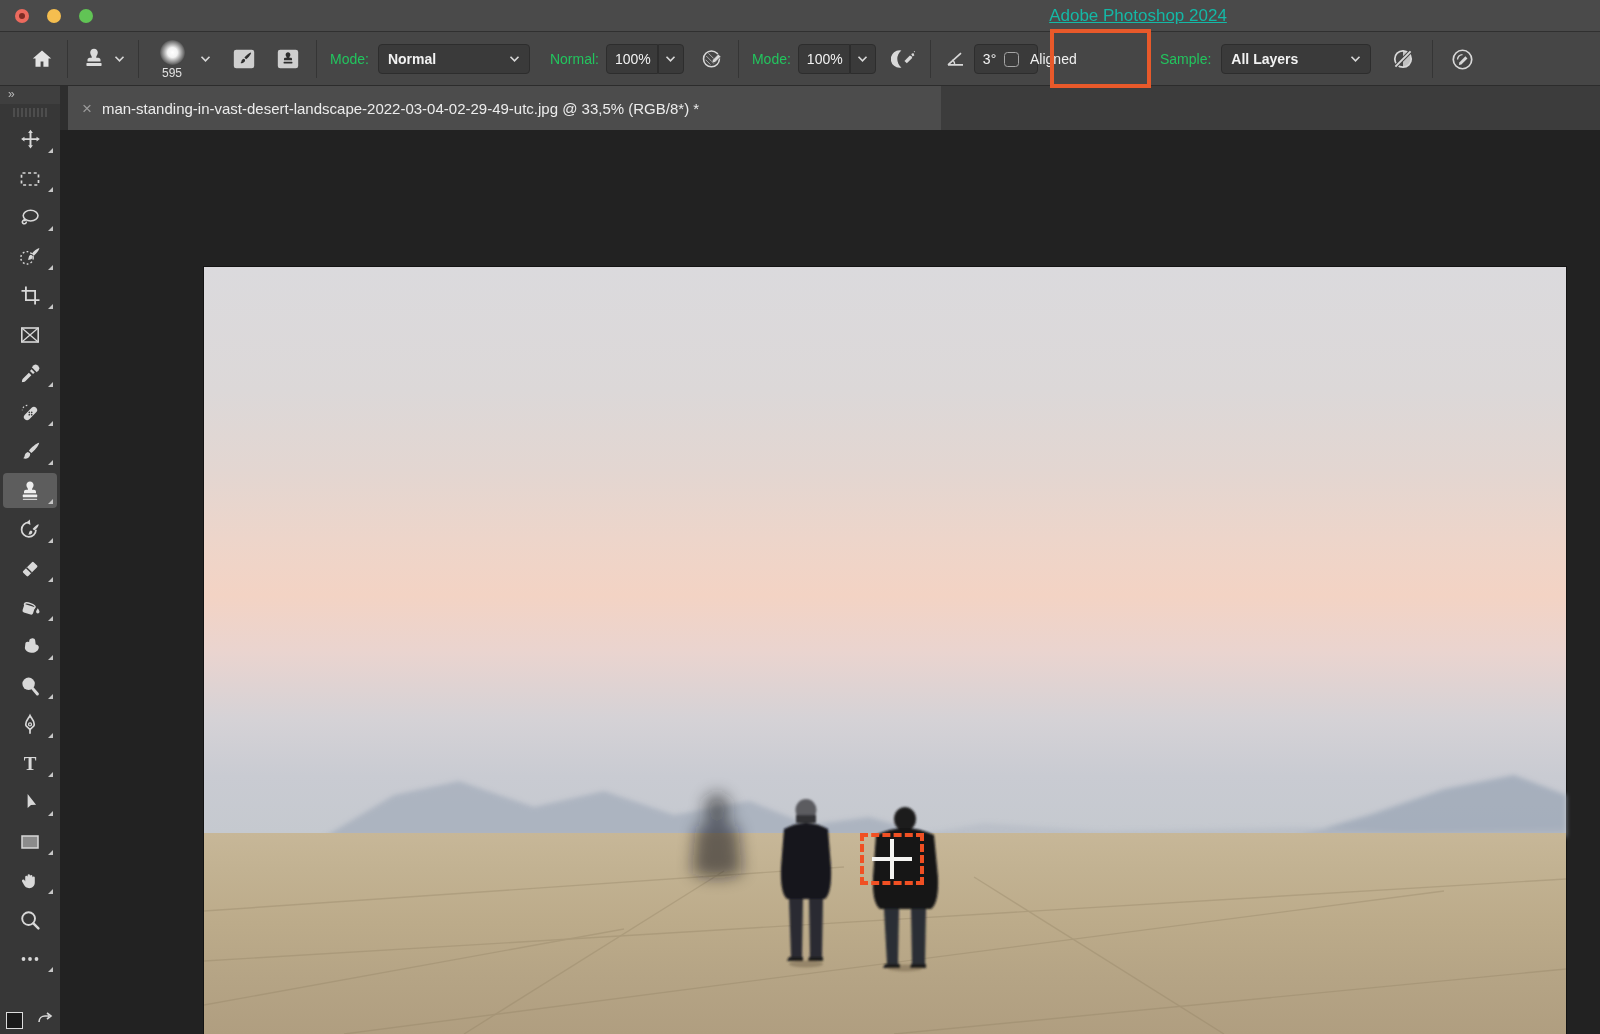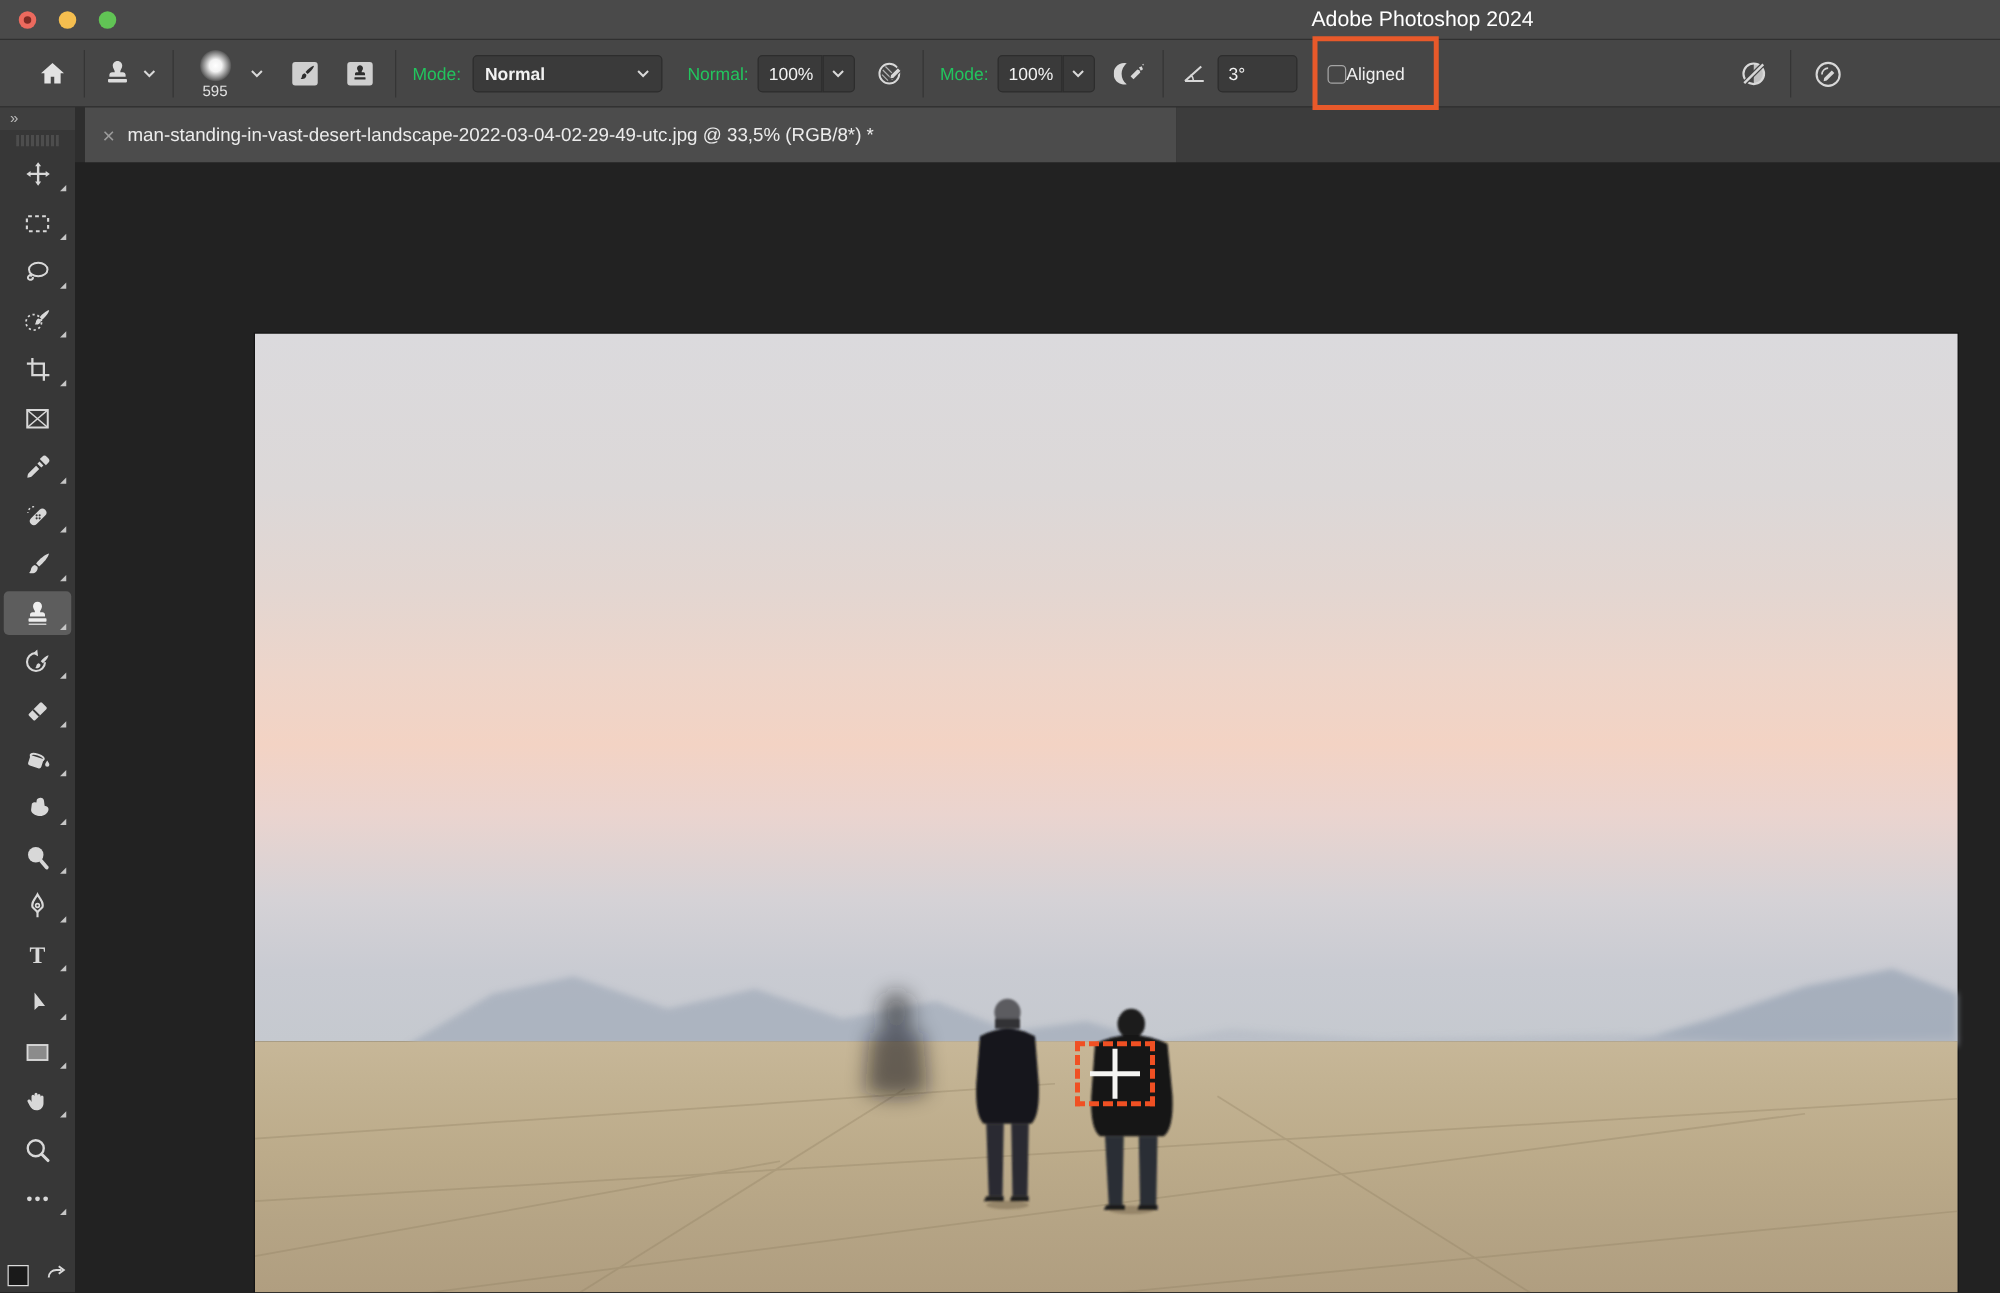--- a/index.html
+++ b/index.html
@@ -11,21 +11,21 @@
   .titlebar { position:absolute; left:0; top:0; width:1600px; height:32px;
               background:#4a4a4a; border-bottom:1px solid #303030; }
   .traffic { position:absolute; top:9px; display:flex; gap:18px; left:15px; }
   .tl { width:14px; height:14px; border-radius:50%; position:relative; }
   .tl-red { background:#ec6a5e; }
   .tl-red::after { content:""; position:absolute; left:4px; top:4px; width:6px; height:6px;
                    border-radius:50%; background:#7e2c25; }
   .tl-yellow { background:#f5be4f; }
   .tl-green { background:#61c455; }
   .win-title { position:absolute; left:1138px; top:6px; transform:translateX(-50%);
-               color:#ffffff; font-size:17px; white-space:nowrap; }
+               color:#14b8a6; font-size:17px; white-space:nowrap;text-decoration:underline; }
 
   
   .optionsbar { position:absolute; left:0; top:32px; width:1600px; height:54px;
                 background:#464646; border-bottom:1px solid #2c2c2c;
                 display:flex; align-items:center; padding-left:30px; }
   .vdiv { width:1px; height:38px; background:#353535; margin:0 13px; flex:none; }
   .ob-icon { flex:none; display:flex; align-items:center; justify-content:center; }
   .ob-label { color:#22c55e; font-size:14px; white-space:nowrap; flex:none; }
   .field { background:#3a3a3a; border:1px solid #2d2d2d; border-radius:4px; height:30px;
            display:flex; align-items:center; color:#f2f2f2; font-size:14px; flex:none; }
@@ -36,22 +36,22 @@
              justify-content:center; }
   .plain { border-radius:4px; padding:0 8px; width:64px; }
   .chev { flex:none; }
   .brushpick { display:flex; flex-direction:column; align-items:center; width:40px;
                flex:none; margin-top:2px; }
   .brush-dot { width:25px; height:25px; border-radius:50%;
                background:radial-gradient(circle, #ffffff 0%, #f2f2f2 28%, rgba(255,255,255,0.25) 62%, rgba(255,255,255,0) 74%); }
   .brush-size { color:#e2e2e2; font-size:12px; margin-top:1px; }
   .toggle-btn { width:30px; height:28px; border-radius:3px; display:flex; align-items:center;
                 justify-content:center; flex:none; }
-  .aligned-group { position:absolute; left:1062px; top:0; height:54px; display:flex;
-                   align-items:center; }
+  .aligned-group { position:absolute; left:1004px; top:0; height:54px; display:flex;
+                   align-items:center; gap:11px; }
   .checkbox { width:15px; height:15px; border:1.5px solid #a5a5a5; border-radius:3.5px;
               background:transparent; }
   .highlight-rect { position:absolute; left:1050px; top:-3px; width:101px; height:59px;
                     border:4px solid #e8592a; pointer-events:none; z-index:5; }
   .sample-group { position:absolute; left:1160px; top:0; height:54px; display:flex;
                   align-items:center; gap:10px; }
   .right-icons { position:absolute; left:1390px; top:0; height:54px; display:flex;
                  align-items:center; }
 
   
@@ -221,20 +221,29 @@
       </svg>
     </span>
     <span class="field plain" style="margin-left:6px;">3°</span>
 
     <span class="highlight-rect"></span>
     <span class="aligned-group">
       <span class="checkbox"></span>
       <span class="ob-label" style="color:#f0f0f0;">Aligned</span>
     </span>
 
+    <span class="sample-group">
+      <span class="ob-label">Sample:</span>
+      <span class="field select" style="width:150px;">
+        <span>All Layers</span>
+        <svg class="chev" width="11" height="8" viewBox="0 0 11 8">
+            <path d="M1.5 1.8l4 4 4-4" stroke="#d9d9d9" stroke-width="1.6" fill="none"></path>
+          </svg>
+      </span>
+    </span>
 
     <span class="right-icons">
       <span class="ob-icon">
         <svg width="26" height="26" viewBox="0 0 24 24">
           <circle cx="12" cy="12" r="7.6" fill="none" stroke="#d8d8d8" stroke-width="1.6"></circle>
           <path d="M12 4.4a7.6 7.6 0 0 1 0 15.2z" fill="#d8d8d8" opacity=".85"></path>
           <line x1="5" y1="19" x2="19" y2="5" stroke="#464646" stroke-width="3.6"></line>
           <line x1="5" y1="19" x2="19" y2="5" stroke="#d8d8d8" stroke-width="1.8"></line>
         </svg>
       </span>

